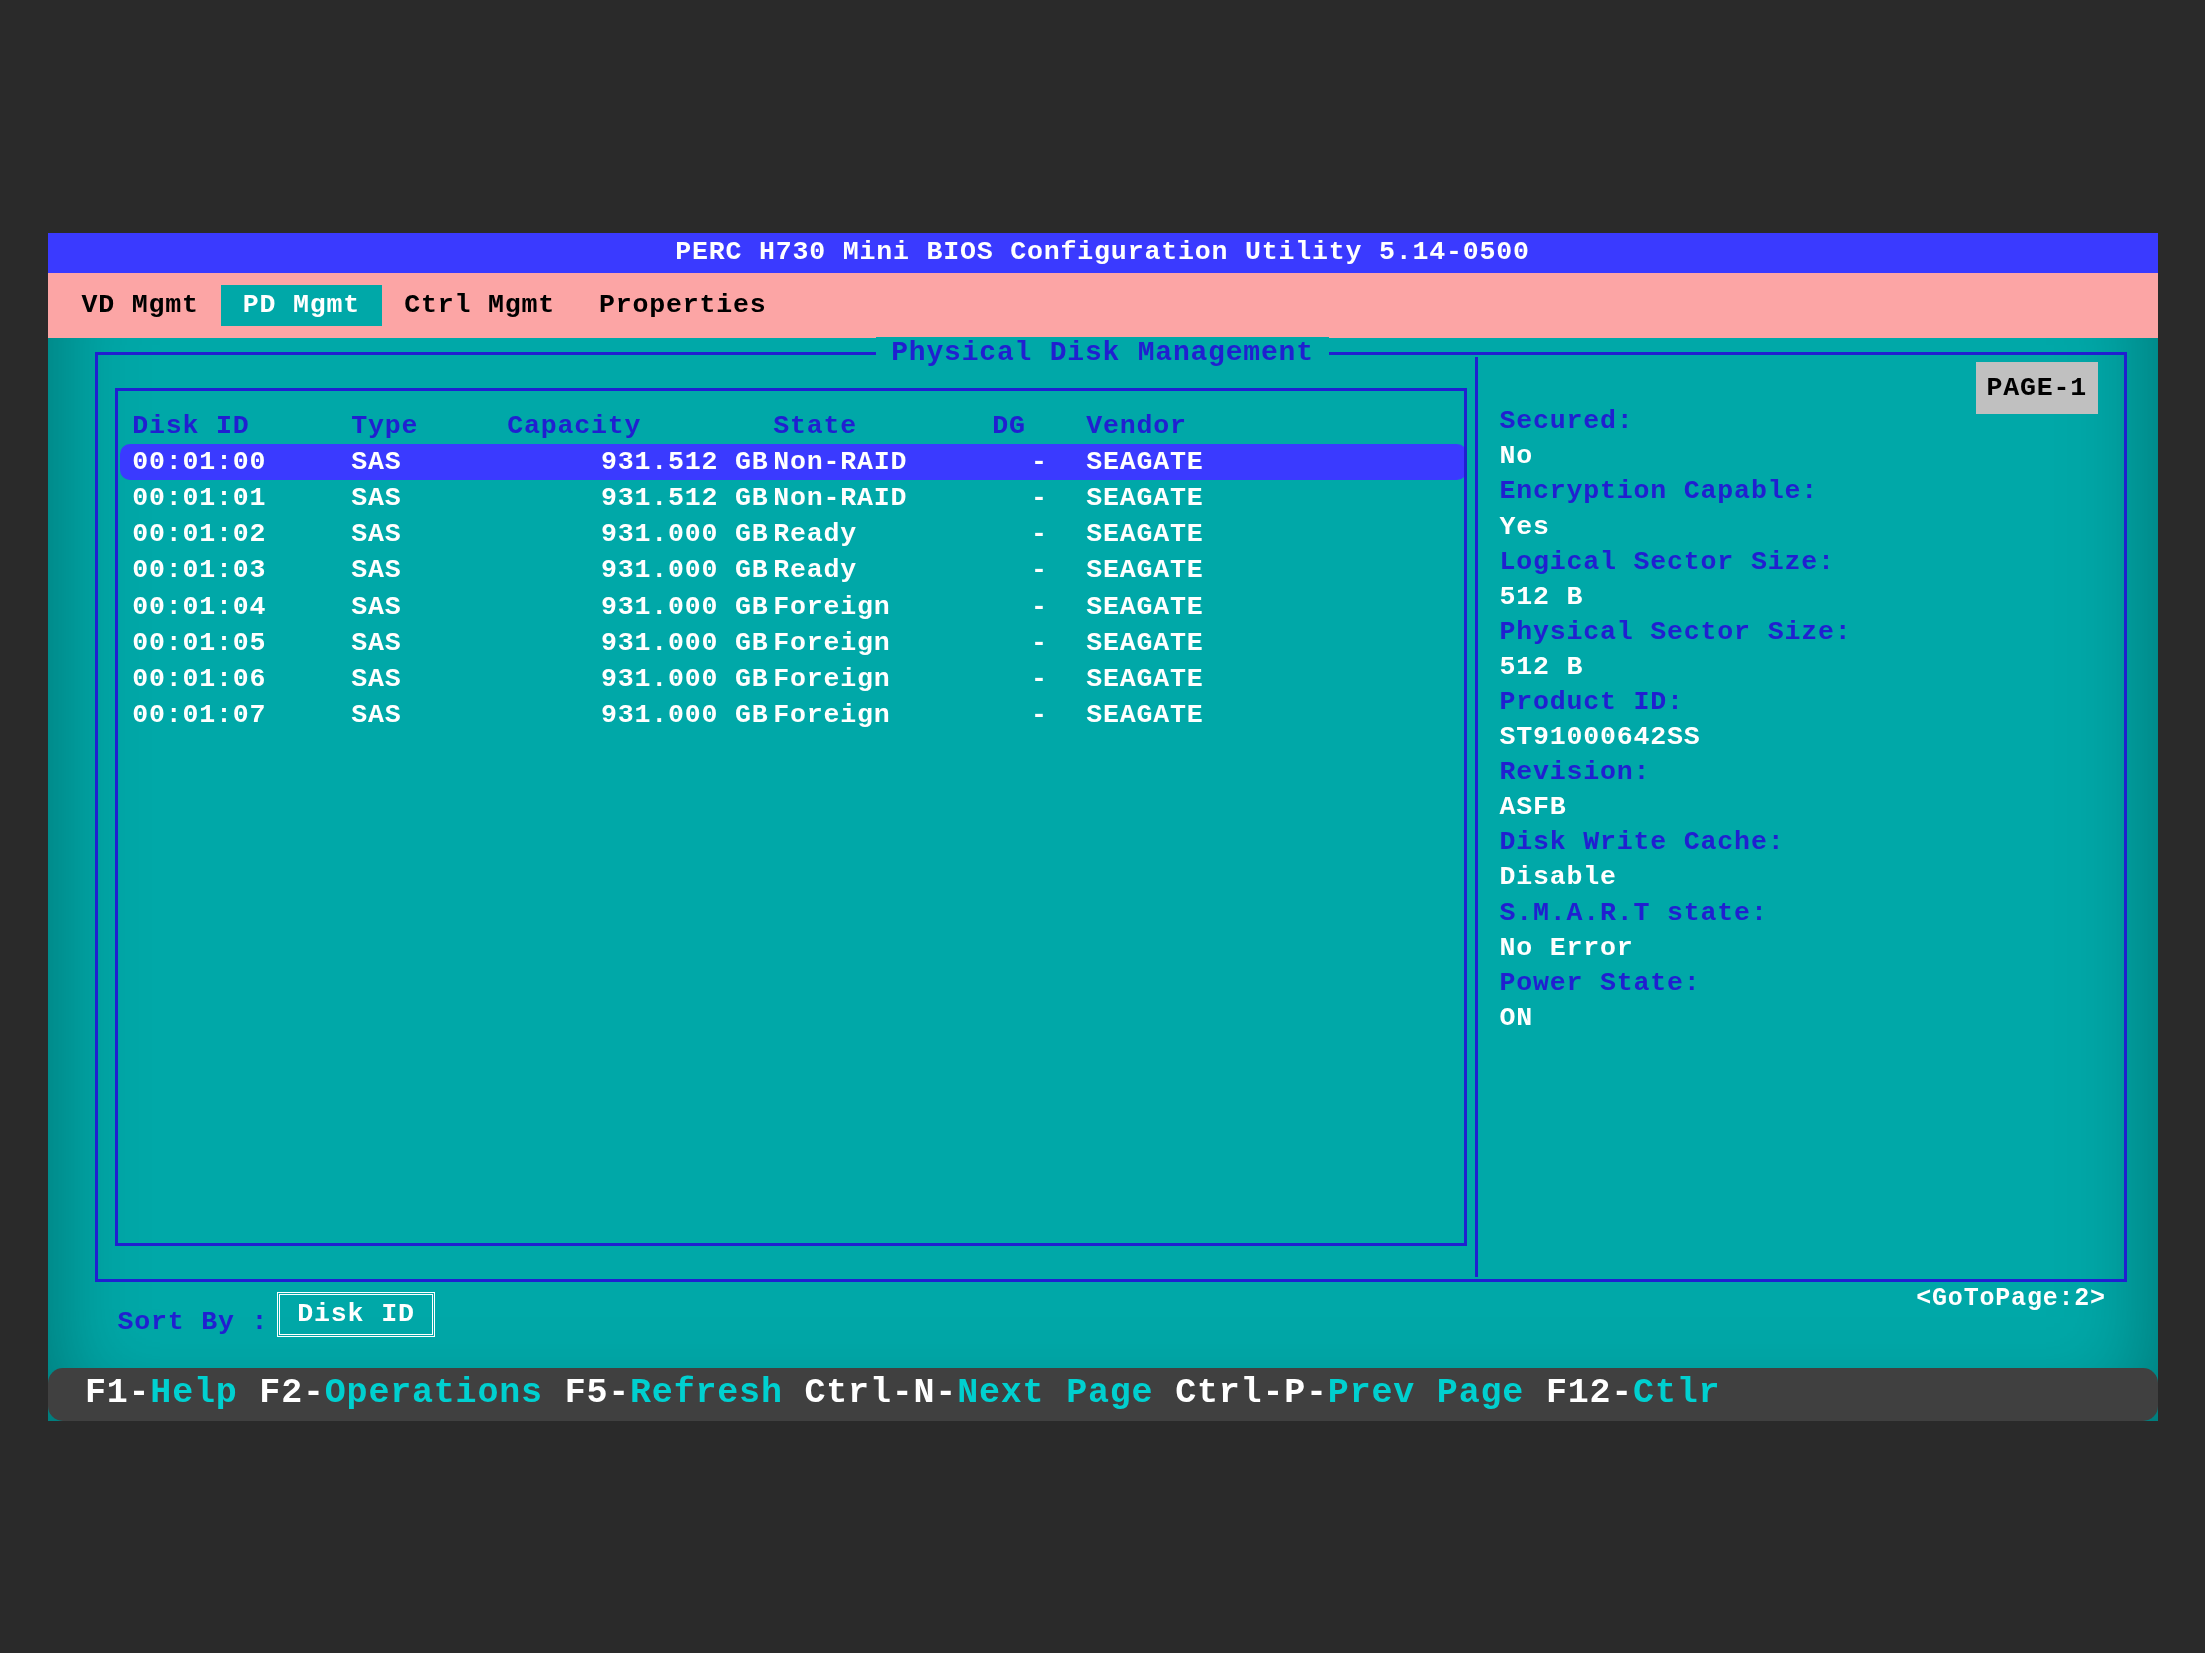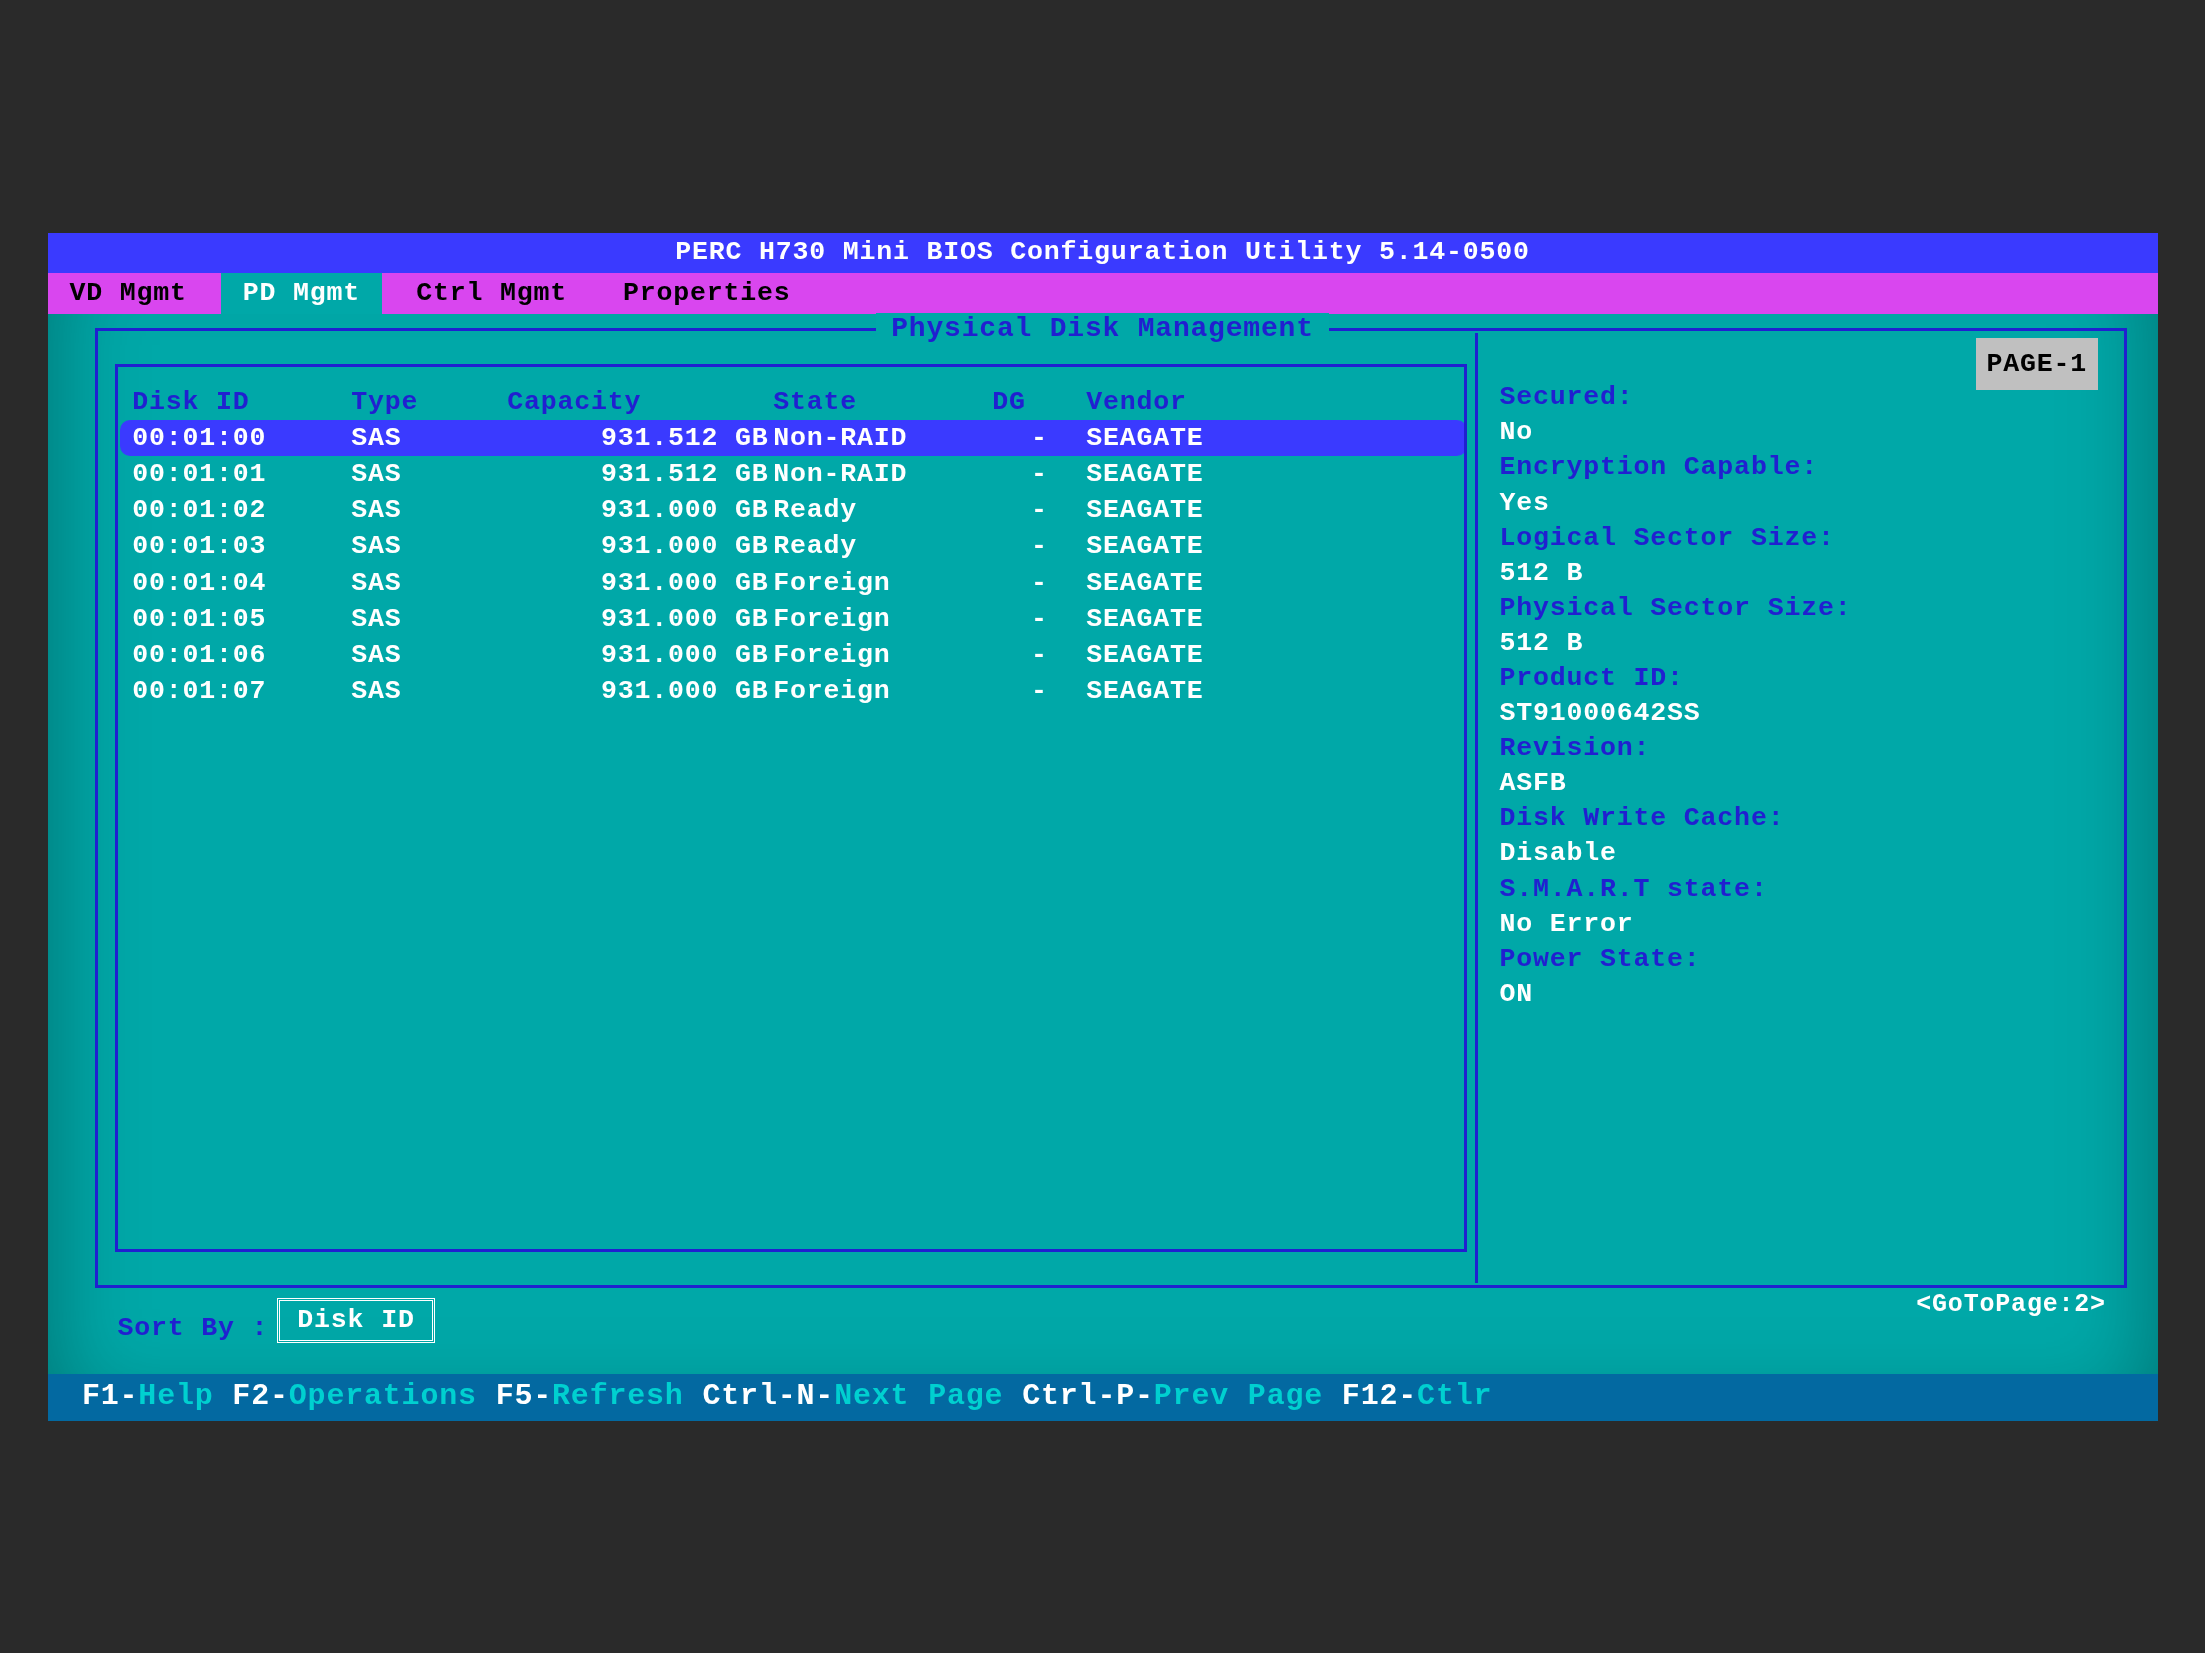--- a/index.html
+++ b/index.html
@@ -25,25 +25,25 @@
     letter-spacing: 0.8px;
   }
   .titlebar {
     background: #3a3aff;
     color: #ffffff;
     text-align: center;
     padding: 4.7px 0 6.3px;
     font-size: 26.6px;
   }
   .tabbar {
-    background: #d946ef;
+    background: #fca5a5;
     color: #000000;
     display: flex;
-    gap: 12px;
-    padding: 0;
+    gap: 0;
+    padding: 12px;
     font-size: 26.6px;
   }
   .tab {
     padding: 4.7px 22px 6.3px;
   }
   .tab.active {
     background: #00a8a8;
     color: #ffffff;
   }
   .workarea {
@@ -143,25 +143,26 @@
     gap: 9px;
     color: #2020d0;
     font-size: 26.6px;
   }
   .sort-box {
     border: 3.1px double #ffffff;
     color: #ffffff;
     padding: 4.7px 17px;
   }
   .footer {
-    background: #0369a1;
-    color: #ffffff;
-    font-size: 30px;
+    background: #404040;
+    color: #ffffff;
+    font-size: 35px;
     padding: 4.7px 15.6px 7.8px;
     white-space: pre;
+    border-radius: 15px;
   }
   .footer .k { color: #ffffff; }
   .footer .d { color: #00d0d0; }
 </style>
 </head>
 <body>
 
 <div class="crt">
 
   <div class="titlebar">

